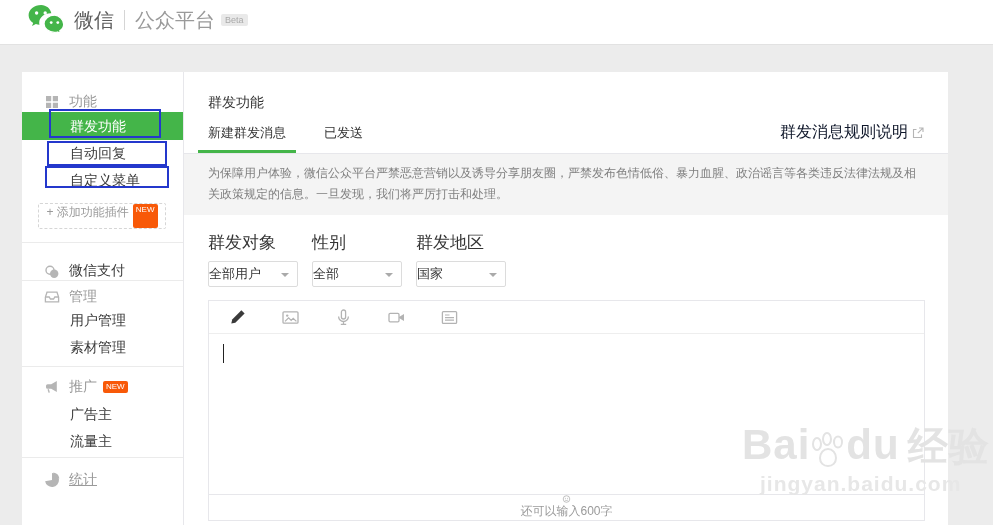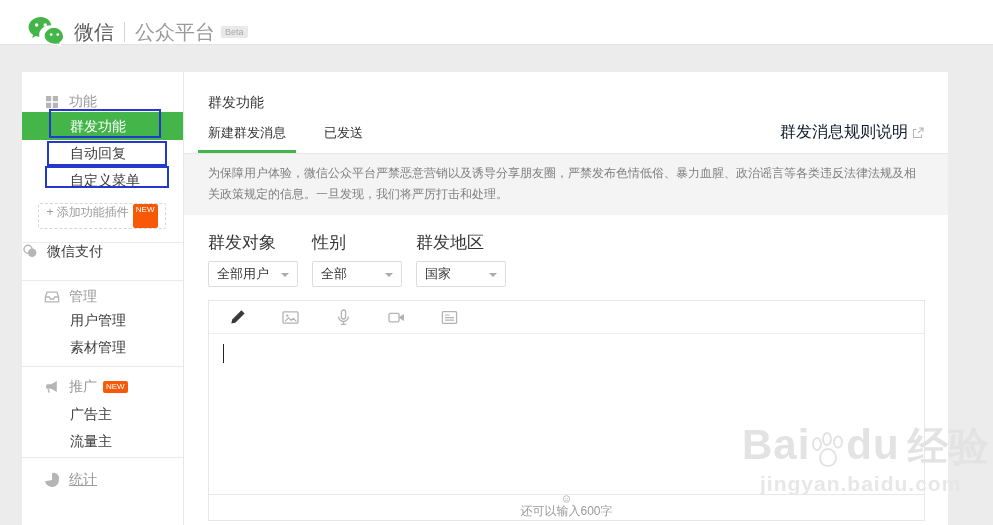--- a/index.html
+++ b/index.html
@@ -2,40 +2,40 @@
 <html><head>
 <meta charset="utf-8">
 <style>
   * { margin:0; padding:0; box-sizing:border-box; }
   html,body { background:#ececec; }
   body { font-family:"Liberation Sans","DejaVu Sans",sans-serif; }
   .screen { position:relative; width:993px; height:525px; overflow:hidden; background:#ececec; }
 
   
   .header { position:absolute; top:0; left:0; width:993px; height:45px; background:#fff; border-bottom:1px solid #e2e2e2; z-index:2; }
-  .brand { position:absolute; left:28px; top:16px; display:flex; align-items:center; }
+  .brand { position:absolute; left:28px; top:4px; display:flex; align-items:center; }
   .brand .logo { width:38px; height:32px; }
   .brand-primary { font-size:20px; color:#5c5c5c; margin-left:8px; }
   .brand-divider { width:1px; height:20px; background:#d5d5d5; margin:0 10px; }
   .brand-secondary { font-size:20px; color:#9a9a9a; }
   .beta-badge { display:inline-block; margin-left:6px; font-size:9px; color:#aaa; background:#e9e9e9; border-radius:2px; padding:1px 4px; vertical-align:top; }
 
   .account { position:absolute; right:0; top:0; height:45px; }
 
   
   .sidebar { position:absolute; left:22px; top:72px; width:161px; height:509px; background:#fff; overflow:hidden; z-index:1; }
   .side-pad { padding-top:20px; }
   .side-title { display:flex; align-items:center; height:20px; padding-left:22px; color:#9a9a9a; font-size:14px; }
   .side-title .s-icon { width:16px; height:16px; color:#b5b5b5; margin-right:9px; flex:none; }
   .side-item { height:27px; line-height:27px; padding-left:48px; font-size:14px; color:#3a3a3a; cursor:pointer; }
   .side-item.active { height:28px; line-height:28px; background:#44b549; color:#fff; }
   .plugin-btn { margin:9px 0 0 16px; width:128px; height:26px; border:1px dashed #d6d6d6; border-radius:2px; display:flex; justify-content:center; gap:4px; font-size:12px; color:#9a9a9a; cursor:pointer; }
   .new-badge { font-size:8px; color:#fff; background:#f85908; border-radius:2px; padding:1px 3px; line-height:10px; }
   .side-divider { margin-top:0; border-top:1px solid #ebebeb; }
-  .side-link-row { display:flex; align-items:flex-start; height:37px; font-size:14px; color:#3a3a3a; cursor:pointer; }
+  .side-link-row { display:flex; align-items:flex-end; height:37px; padding-left:22px; font-size:14px; color:#3a3a3a; cursor:pointer; }
   .side-link-row .s-icon { width:16px; height:16px; color:#b5b5b5; margin-right:9px; flex:none; }
 
   
   .ann-box { position:absolute; border:2px solid #2438cc; z-index:6; pointer-events:none; }
   .ann-1 { left:27px; top:37px; width:112px; height:29px; }
   .ann-2 { left:25px; top:69px; width:120px; height:25px; }
   .ann-3 { left:23px; top:94px; width:124px; height:22px; }
 
   
   .main { position:absolute; left:183px; top:72px; width:765px; height:453px; background:#fff; border-left:1px solid #e7e7eb; overflow:hidden; z-index:1; }
@@ -43,21 +43,21 @@
   .page-title { font-size:14px; color:#353535; }
   .tabbar { margin:12px -24px 0 -24px; padding:0 24px; border-bottom:1px solid #e7e7eb; display:flex; position:relative; }
   .tab { font-size:13px; color:#353535; padding:0 10px 8px 10px; margin-left:-10px; margin-right:28px; cursor:pointer; }
   .tab.active { border-bottom:3px solid #44b549; }
   .rules-link { position:absolute; right:24px; top:-2px; font-size:16px; color:#0f172a; cursor:pointer; display:flex; align-items:center; gap:4px; }
   .notice { margin:0 -24px; background:#f4f4f4; padding:9px 24px 10px 24px; font-size:12px; line-height:21px; color:#7f7f7f; }
 
   .form-row { display:flex; margin-top:16px; gap:14px; }
   .form-group { }
   .form-label { font-size:17px; color:#353535; }
-  .select { position:relative; margin-top:7px; width:90px; height:26px; border:1px solid #dcdcdc; border-radius:2px; background:#fff; font-size:13px; color:#353535; line-height:24px; padding-left:8px; cursor:pointer; }
+  .select { position:relative; margin-top:7px; width:90px; height:26px; border:1px solid #dcdcdc; border-radius:2px; background:#fff; font-size:13px; color:#353535; line-height:24px; padding-left:0; cursor:pointer; }
   .select .caret { position:absolute; right:8px; top:11px; width:0; height:0; border-left:4px solid transparent; border-right:4px solid transparent; border-top:4px solid #aaa; }
 
   .editor { margin-top:13px; width:717px; border:1px solid #e7e7eb; background:#fff; }
   .ed-toolbar { height:33px; border-bottom:1px solid #eee; display:flex; align-items:center; gap:36px; padding-left:20px; }
   .ed-toolbar .t-icon { width:17px; height:17px; color:#b3b3b3; cursor:pointer; }
   .ed-toolbar .t-icon.active { color:#3a3a3a; }
   .ed-body { height:160px; position:relative; }
   .cursor-bar { position:absolute; left:14px; top:10px; width:1px; height:19px; background:#222; }
   .ed-footer { height:26px; border-top:1px solid #e7e7eb; display:flex; align-items:center; justify-content:space-between; padding:0 12px;flex-direction:column; }
   .emoji-icon { width:17px; height:17px; color:#9a9a9a; cursor:pointer; }

